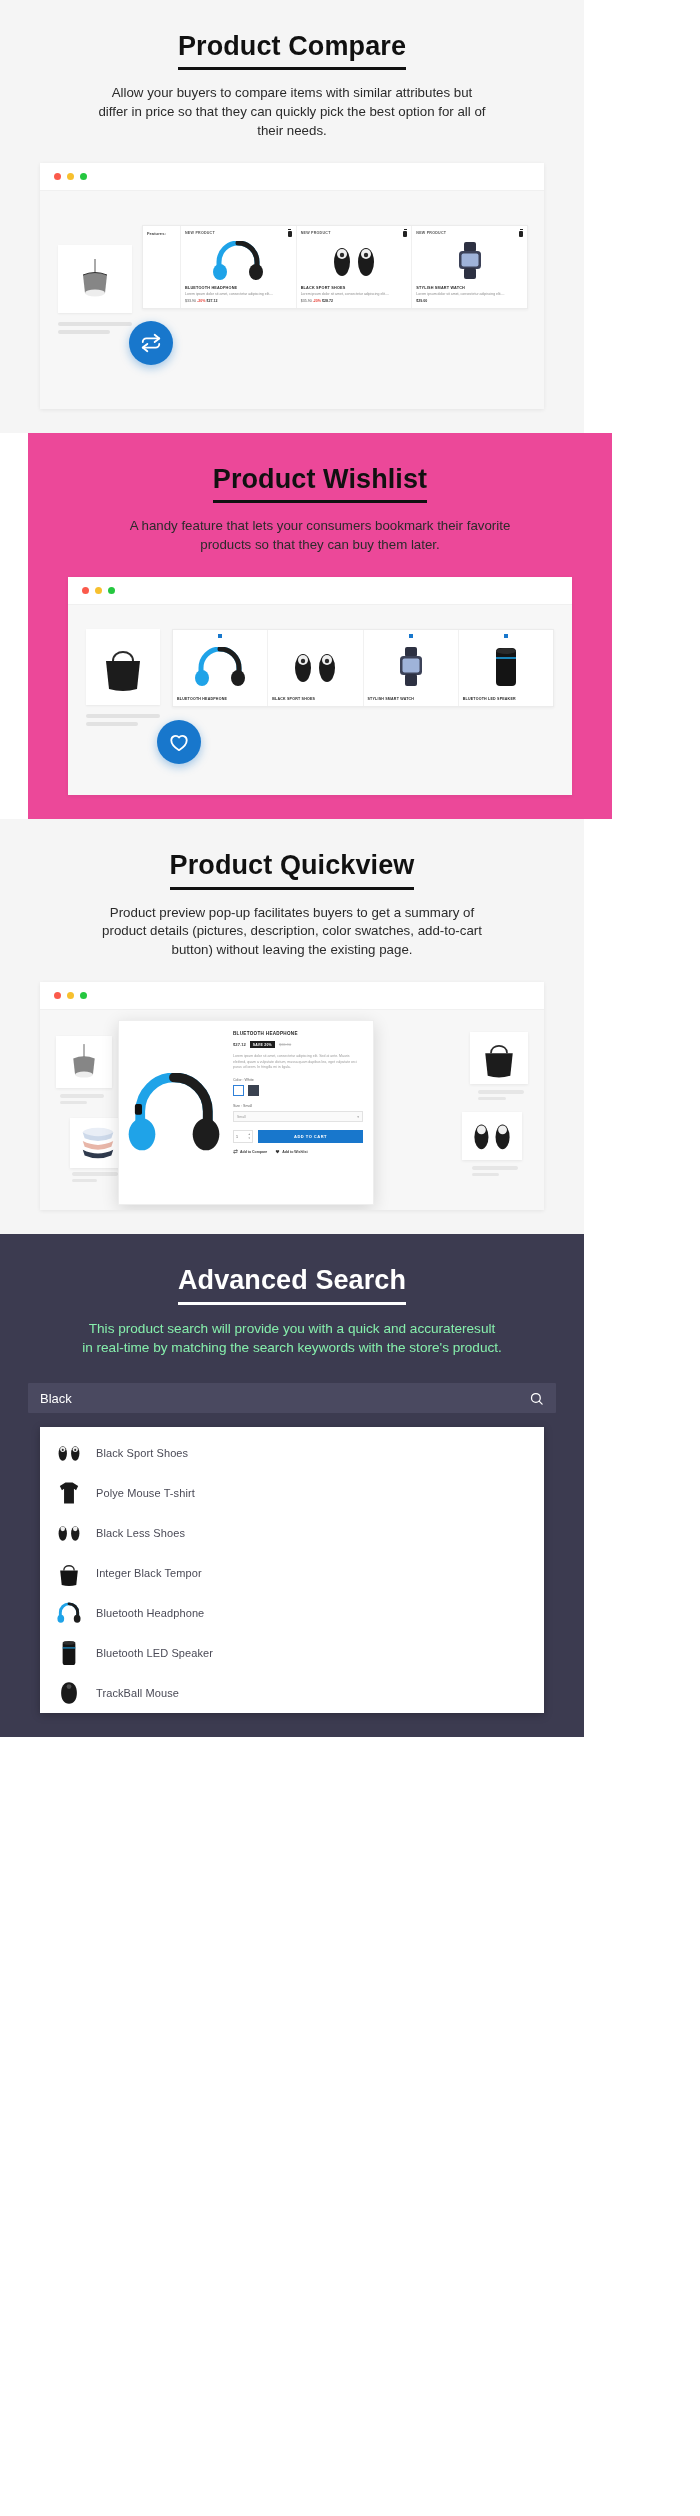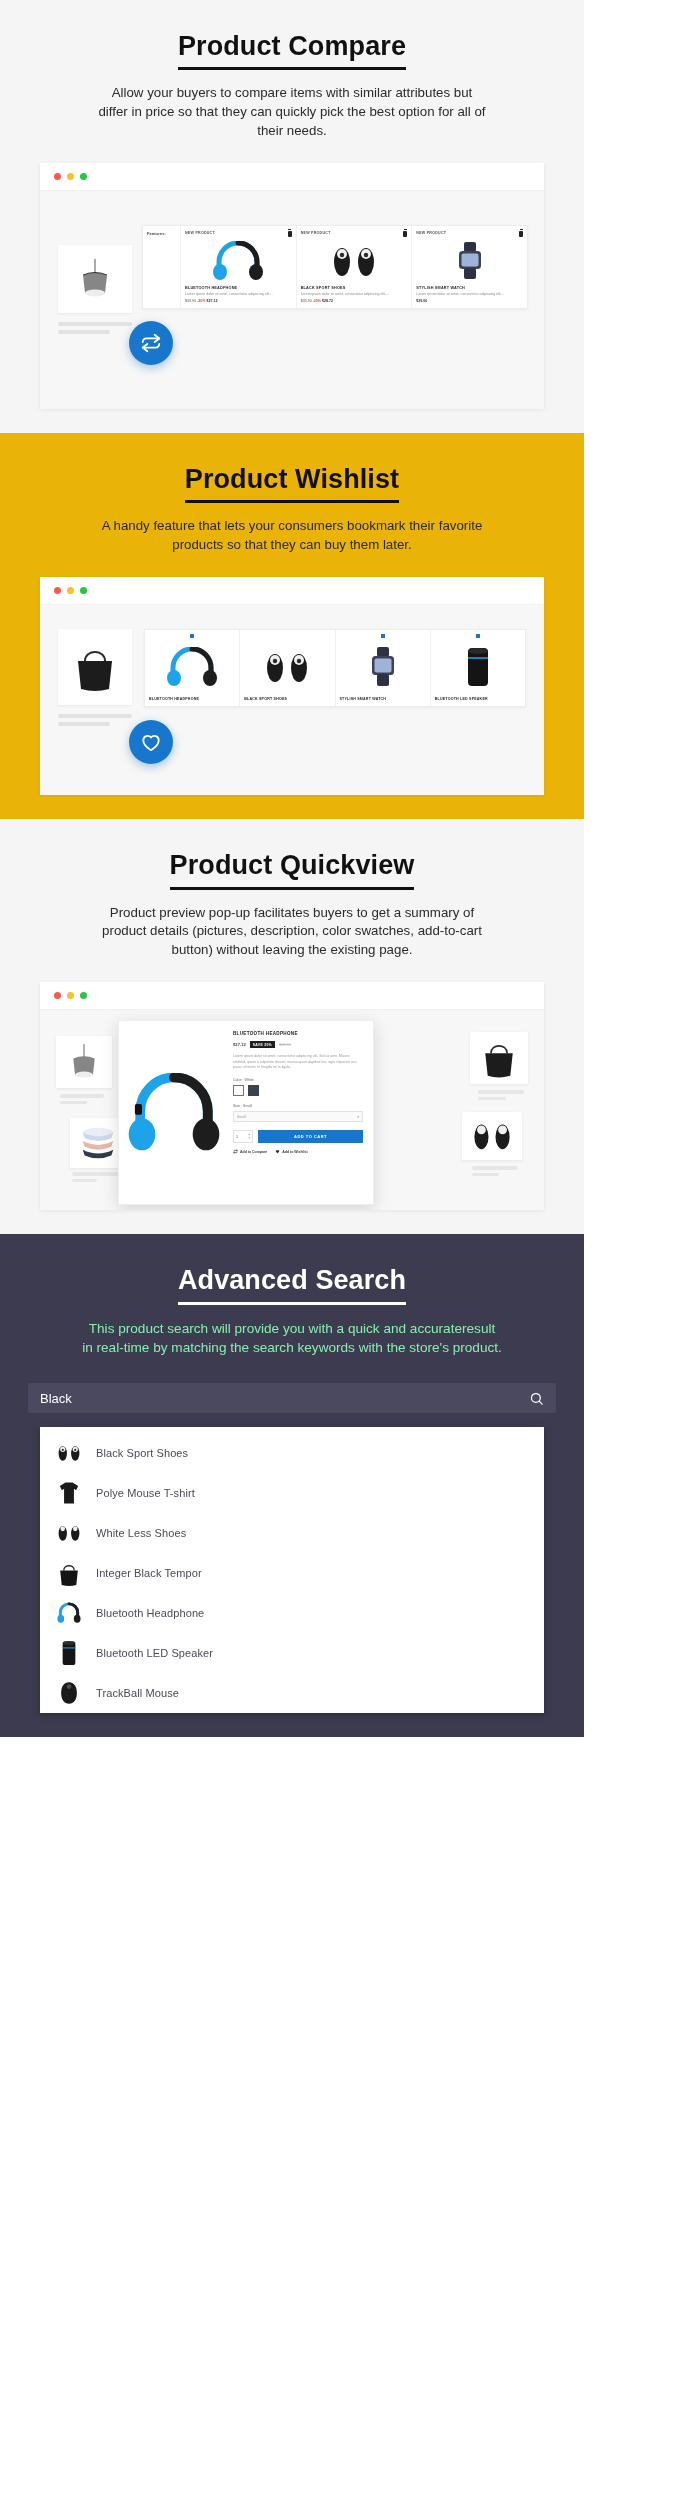--- a/index.html
+++ b/index.html
@@ -8,21 +8,21 @@
     font-family: "Liberation Sans", sans-serif;
     background: #ffffff;
     color: #1a1a1a;
     -webkit-font-smoothing: antialiased;
   }
   .page { width: 700px; }
 
   
   .section { width: 584px; padding: 0 0 24px 0; position: relative; }
   .sec-compare   { background: #f5f5f5; }
-  .sec-wishlist  { background: #eab308; }
+  .sec-wishlist  { background: #ec4899; margin-left: 28px; }
   .sec-quickview { background: #f5f5f5; }
   .sec-search    { background: #3c3b50; }
 
   .sec-head { padding: 30px 40px 0; text-align: center; }
   .sec-title {
     display: inline-block;
     font-size: 27px;
     font-weight: 700;
     letter-spacing: .1px;
     line-height: 1.2;
@@ -573,21 +573,21 @@
 
       <div class="result-row">
         <span class="result-thumb">
           <svg width="26" height="22" viewBox="0 0 50 34">
               <ellipse cx="13" cy="18" rx="8" ry="14" fill="#1b1b1b"></ellipse>
               <ellipse cx="37" cy="18" rx="8" ry="14" fill="#1b1b1b"></ellipse>
               <ellipse cx="13" cy="9" rx="4.4" ry="4.4" fill="#f0f0f0"></ellipse>
               <ellipse cx="37" cy="9" rx="4.4" ry="4.4" fill="#f0f0f0"></ellipse>
             </svg>
         </span>
-        <span class="result-label">White Less Shoes</span>
+        <span class="result-label">Black Less Shoes</span>
       </div>
 
       <div class="result-row">
         <span class="result-thumb">
           <svg width="24" height="27" viewBox="0 0 44 52">
               <path d="M12 20 C12 8, 32 8, 32 20" fill="none" stroke="#2b2b2b" stroke-width="2.6"></path>
               <path d="M5 20 H39 L36 48 Q22 52 8 48 Z" fill="#141414"></path>
             </svg>
         </span>
         <span class="result-label">Integer Black Tempor</span>

